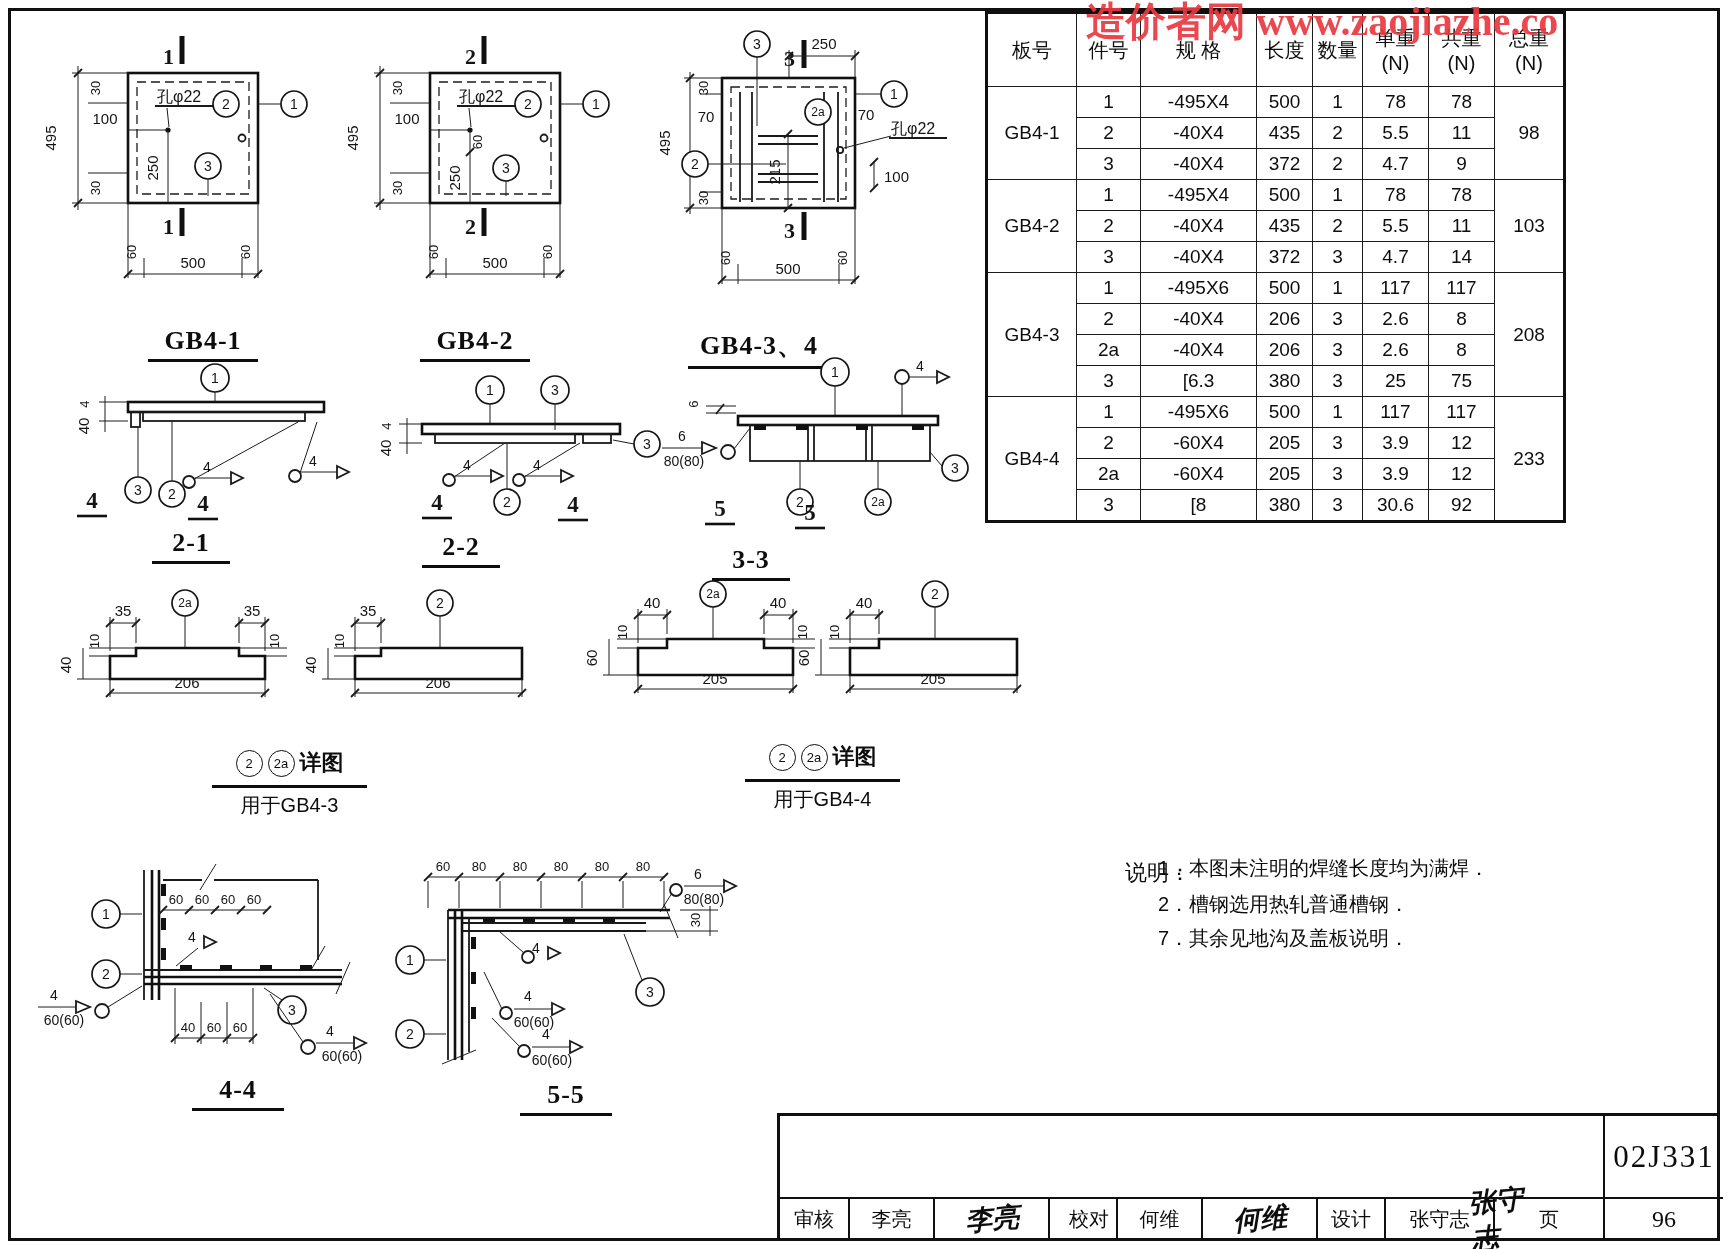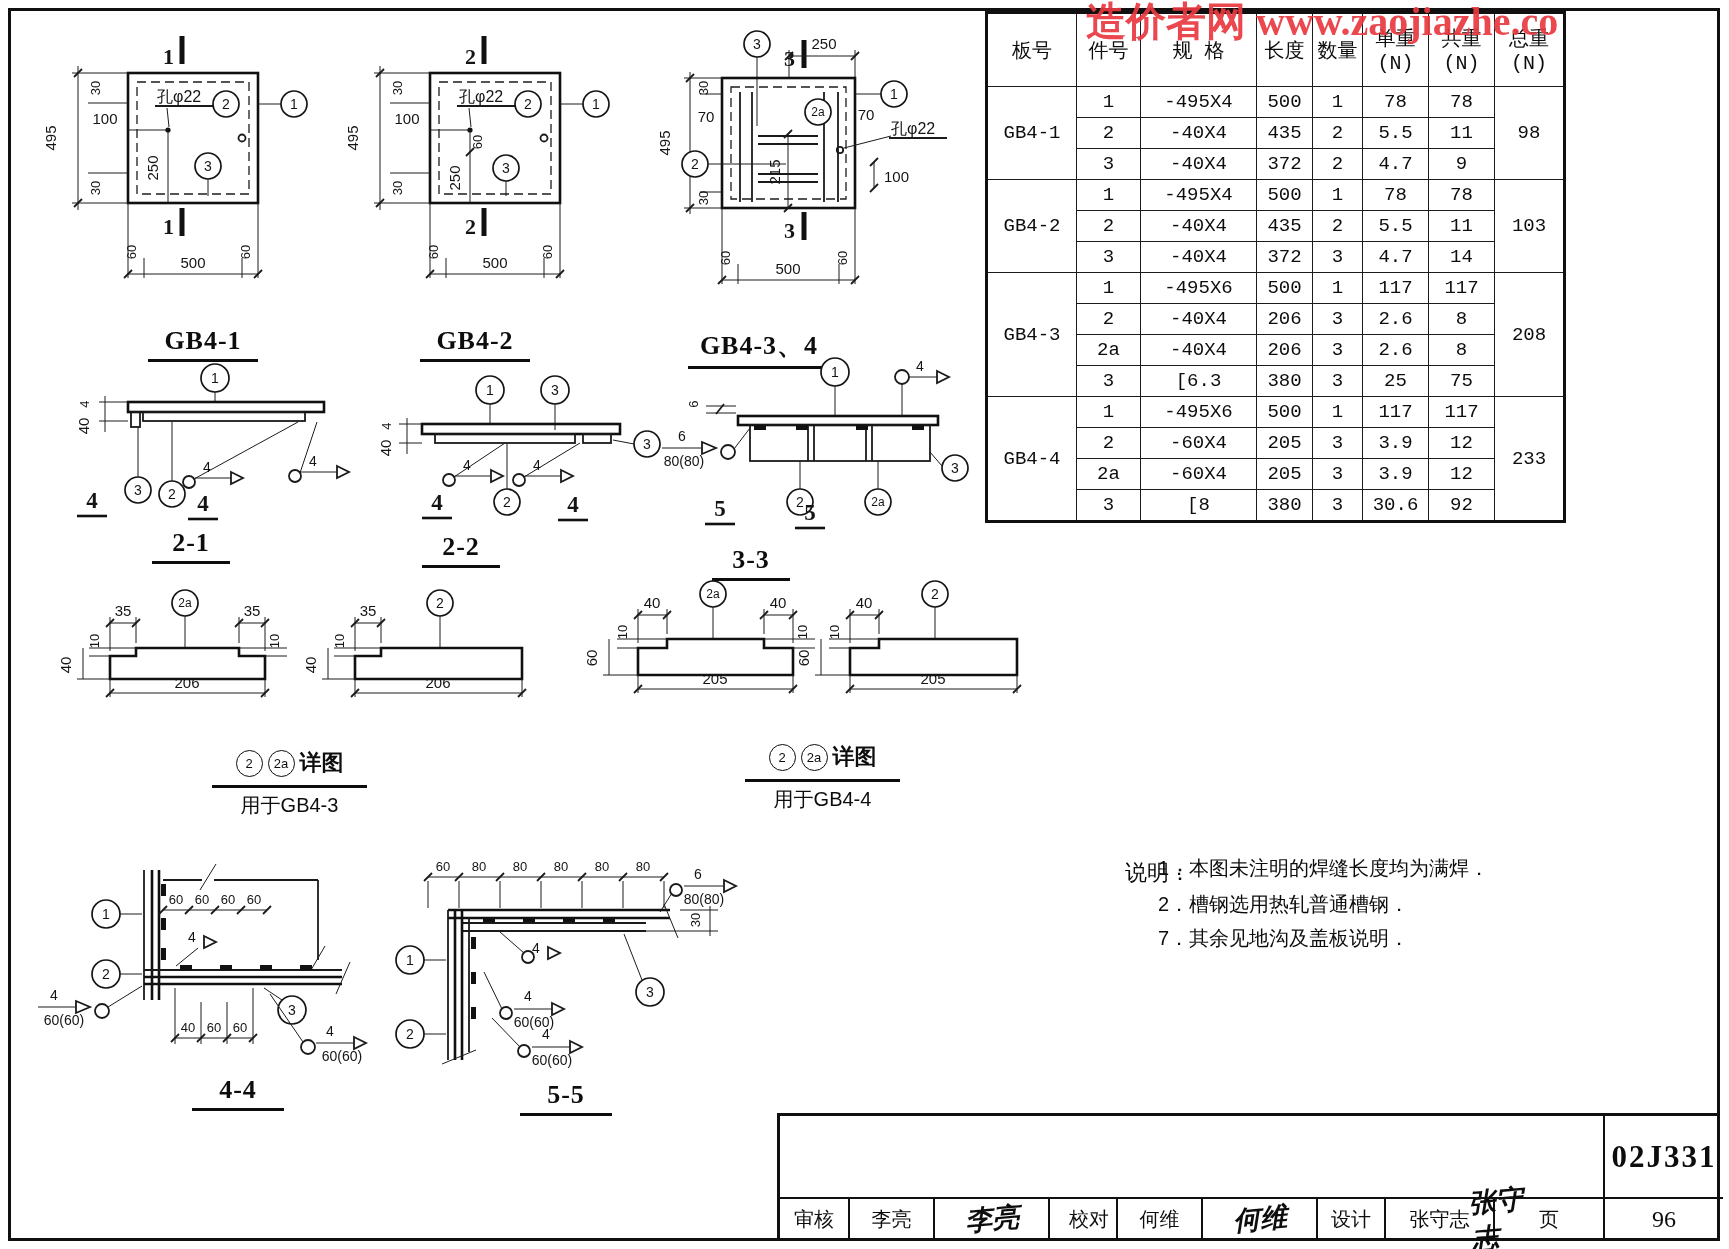--- a/index.html
+++ b/index.html
@@ -30,35 +30,35 @@
   .dtitle{position:absolute;text-align:center;font-family:"Liberation Serif",serif;font-weight:bold;
           font-size:26px;border-bottom:3.5px solid #0d0d0d;padding-bottom:3px;letter-spacing:1px;}
   .capline{position:absolute;display:flex;align-items:center;justify-content:center;gap:5px;font-weight:bold;
            font-size:22px;border-bottom:3.5px solid #0d0d0d;padding-bottom:7px;}
   .ccirc{display:inline-flex;align-items:center;justify-content:center;width:25px;height:25px;border:1.7px solid #0d0d0d;
          border-radius:50%;font-size:13px;font-weight:normal;flex:0 0 auto;}
   .capsub{position:absolute;text-align:center;font-size:20px;}
   .note{position:absolute;font-size:20px;}
   .note-h{position:absolute;font-size:22px;}
   
-  table.bom{position:absolute;left:985px;top:11px;border-collapse:collapse;table-layout:fixed;z-index:10;background:transparent;font-family:Liberation Mono, monospace;}
+  table.bom{position:absolute;left:985px;top:11px;border-collapse:collapse;table-layout:fixed;z-index:10;background:transparent;}
   table.bom th,table.bom td{border:1.6px solid #1b1b1b;text-align:center;vertical-align:middle;
        font-size:19px;padding:0;white-space:pre-line;}
   table.bom{border:3px solid #101010;}
   table.bom th{font-size:20px;font-weight:normal;height:72px;}
   table.bom td{height:30px;}
   .c-board,.c-sum{font-size:19px;}
   
   .tblock{position:absolute;left:777px;top:1113px;width:943px;height:128px;border:3px solid #101010;box-sizing:border-box;z-index:5;background:#fff;}
   .tb-abs{position:absolute;box-sizing:border-box;}
   .tb-cell{display:flex;align-items:center;justify-content:center;}
   .tb-label{font-size:20px;}
   .tb-title-main{font-size:30px;font-weight:bold;letter-spacing:2px;}
   .tb-title-code{font-size:27px;font-family:"Liberation Serif",serif;letter-spacing:1px;}
-  .tb-atlas{font-size:31px;font-family:"Liberation Serif",serif;font-weight:bold;letter-spacing:2px;}
+  .tb-atlas{font-size:31px;font-family:"Liberation Serif",serif;font-weight:normal;letter-spacing:2px;}
   .tb-page{font-size:24px;font-family:"Liberation Serif",serif;font-weight:normal;}
   .sig{font-family:"Liberation Serif",serif;font-style:italic;font-weight:bold;font-size:27px;transform:rotate(-5deg);}
 </style>
 </head>
 <body>
 
 <div class="page">
   <div class="frame"></div>
   <div class="wm">造价者网 www.zaojiazhe.co</div>
 

